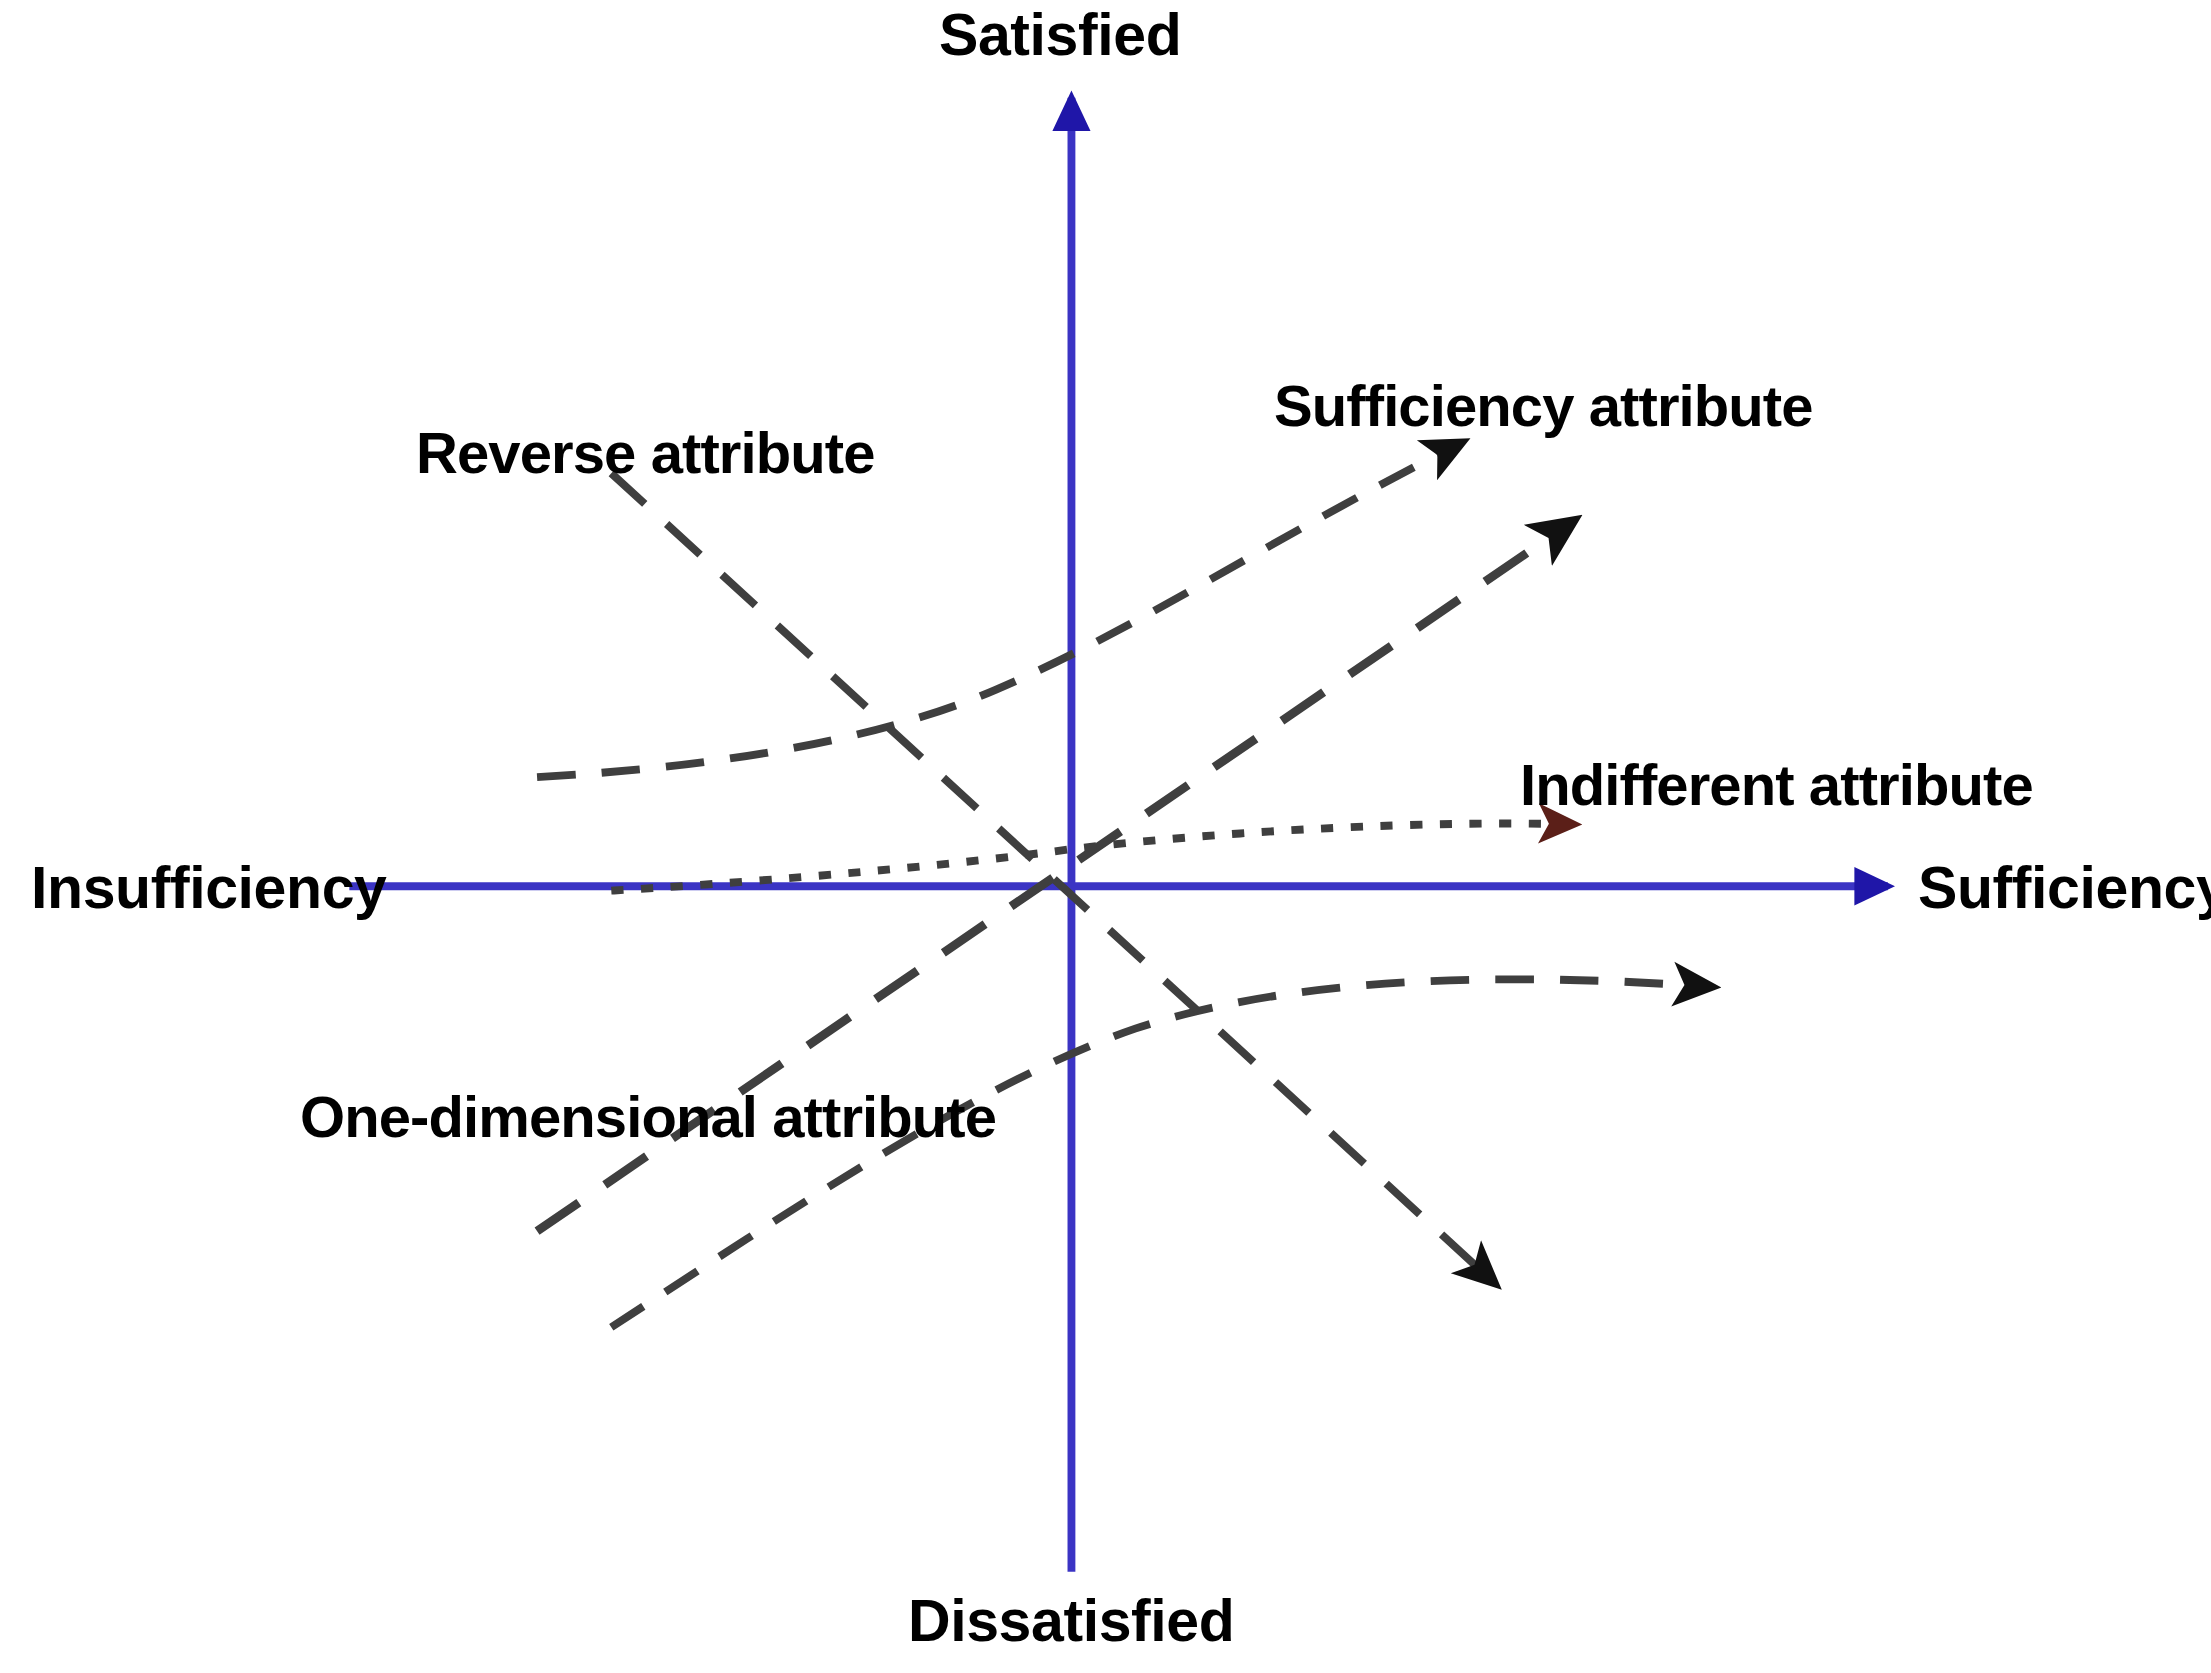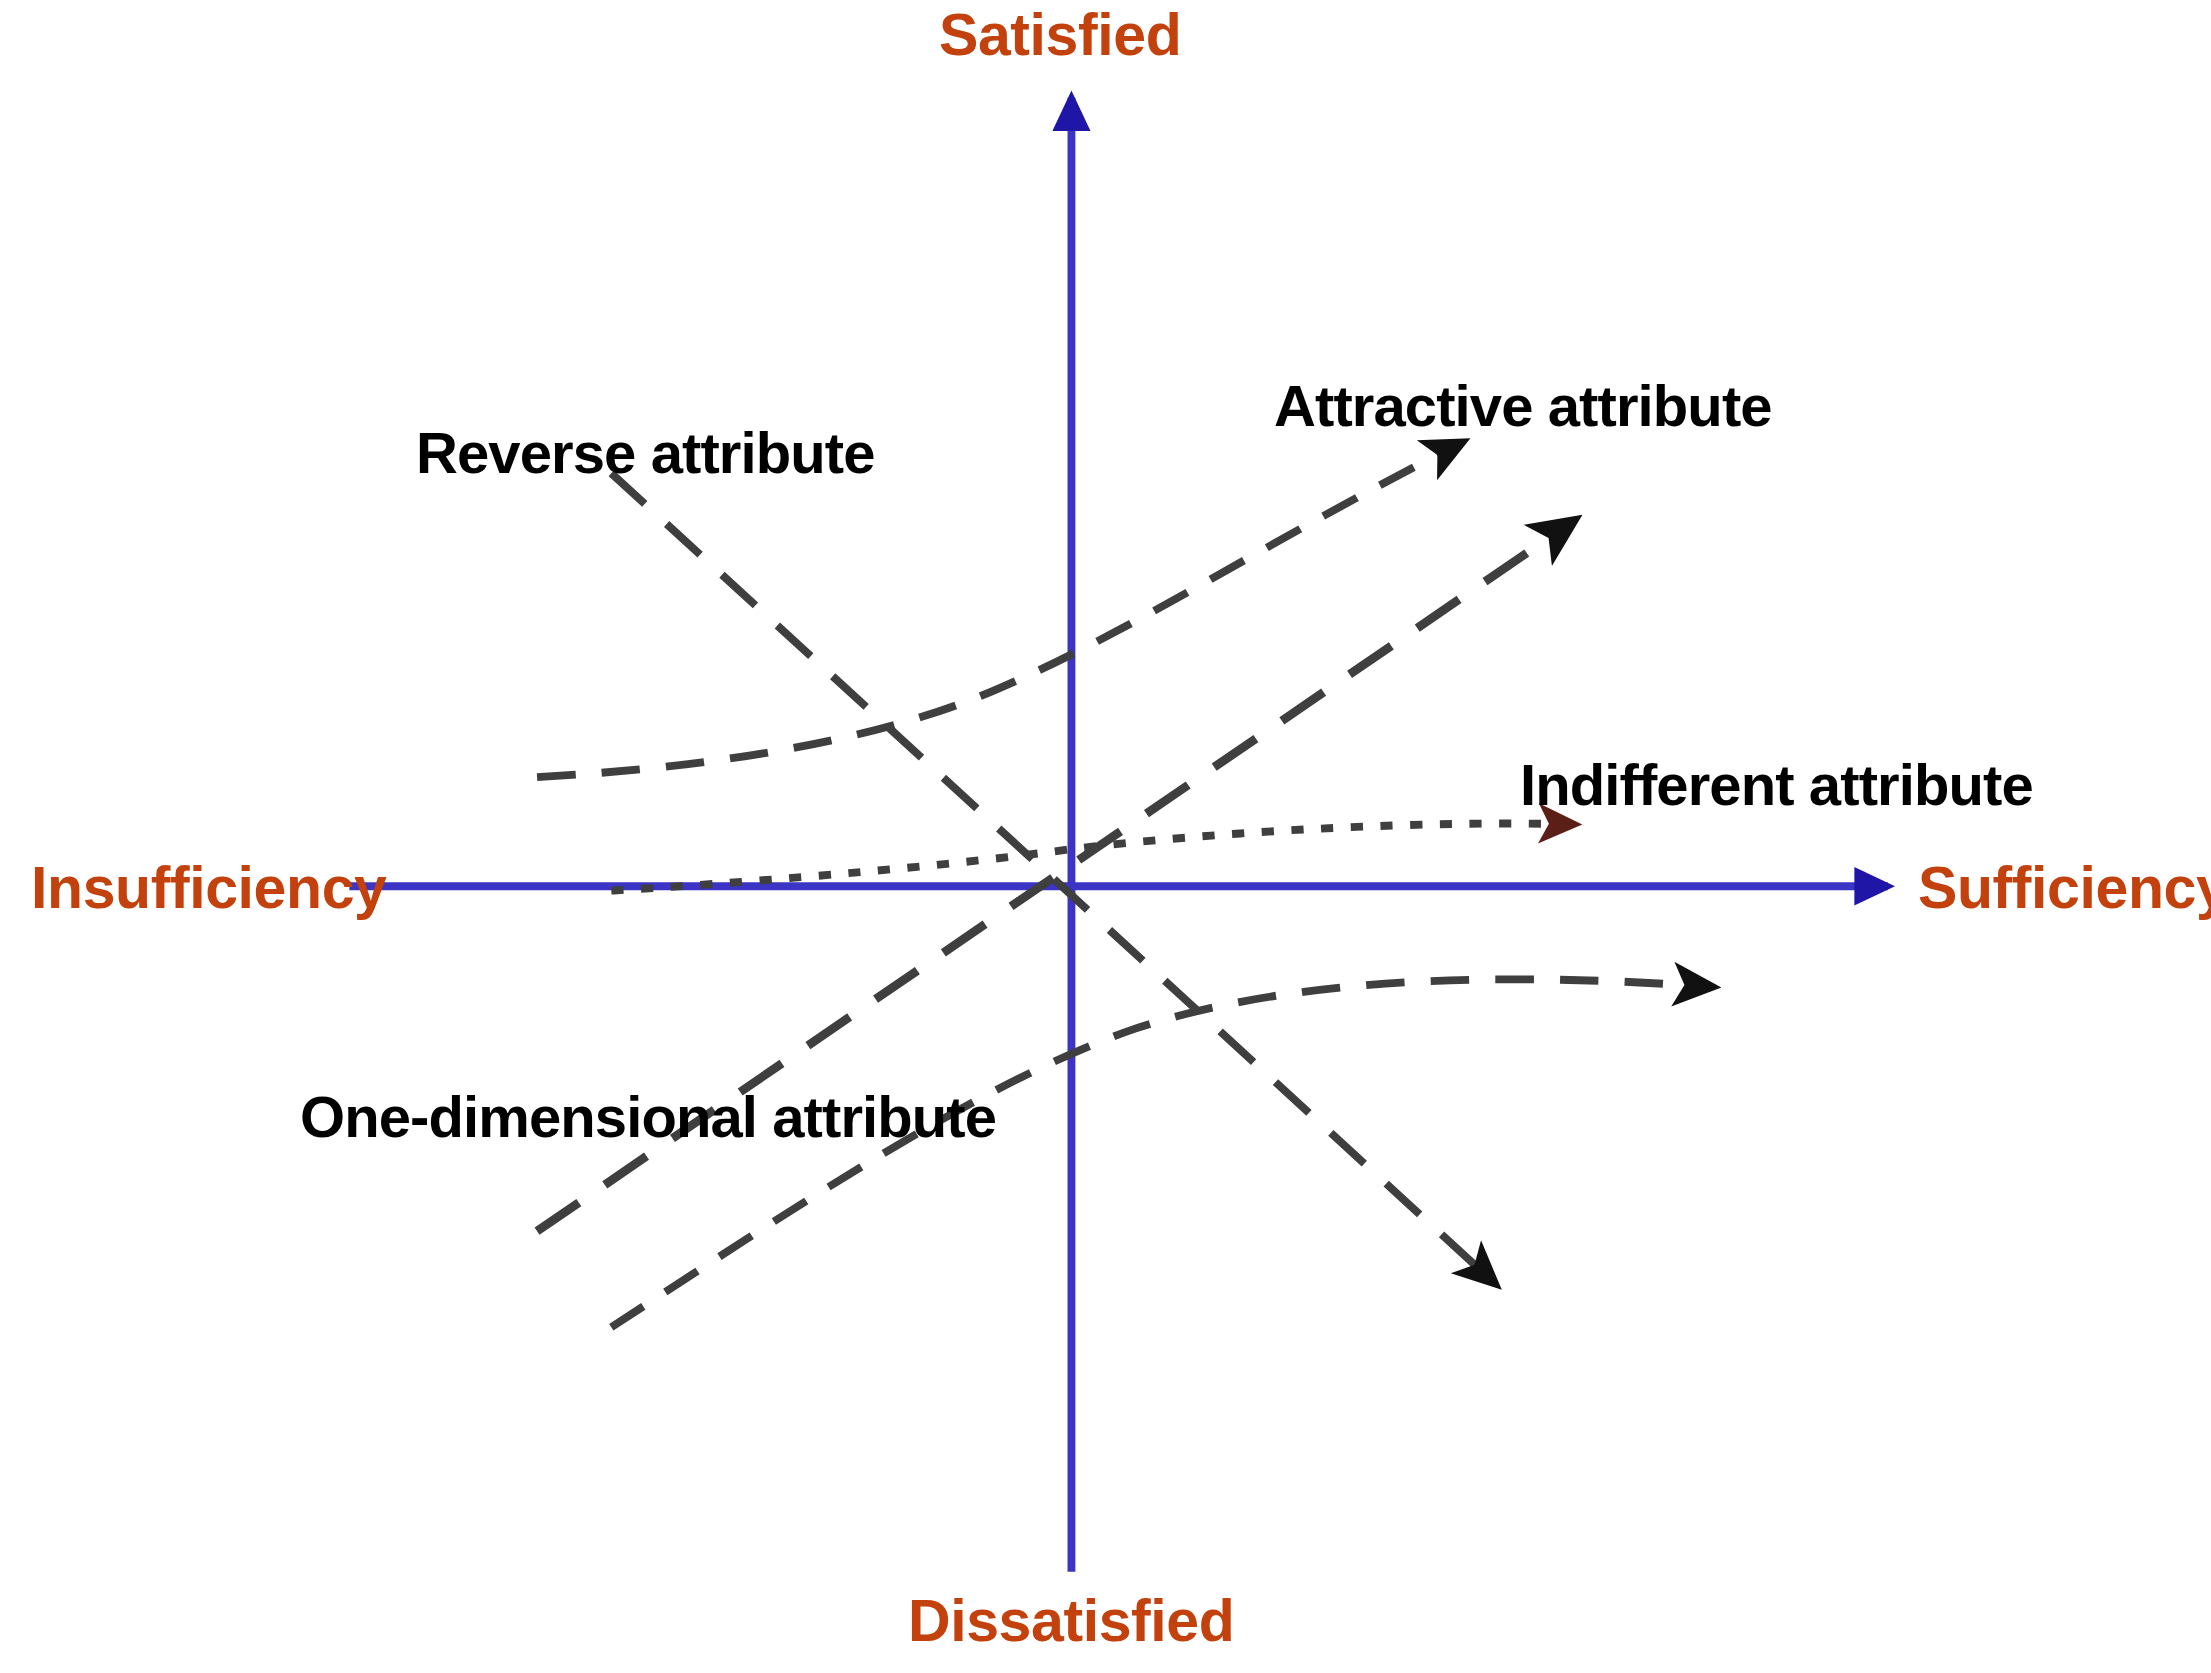--- a/index.html
+++ b/index.html
@@ -19,21 +19,21 @@
   }
   #kano-svg {
     position: absolute;
     left: 0;
     top: 0;
     width: 2211px;
     height: 1673px;
   }
   .axis-label {
     position: absolute;
-    color: #c2410c;
+    color: #000000;
     font-family: "Liberation Sans", sans-serif;
     font-weight: 700;
     font-size: 59px;
     line-height: 1.05;
     white-space: nowrap;
     letter-spacing: -0.4px;
   }
   .curve-label {
     position: absolute;
     color: #000000;
@@ -93,21 +93,21 @@
   </svg>
 
   <div class="axis-label" id="label-satisfied">Satisfied</div>
 
   <div class="axis-label" id="label-insufficiency">Insufficiency</div>
 
   <div class="axis-label" id="label-dissatisfied">Dissatisfied</div>
 
   <div class="axis-label" id="label-sufficiency">Sufficiency</div>
 
-  <div class="curve-label" id="label-attractive">Attractive attribute</div>
+  <div class="curve-label" id="label-attractive">Sufficiency attribute</div>
 
   <div class="curve-label" id="label-reverse">Reverse attribute</div>
 
   <div class="curve-label" id="label-indifferent">Indifferent attribute</div>
 
 
   <div class="curve-label" id="label-one-dimensional">One-dimensional attribute</div>
 
 </div>
 

